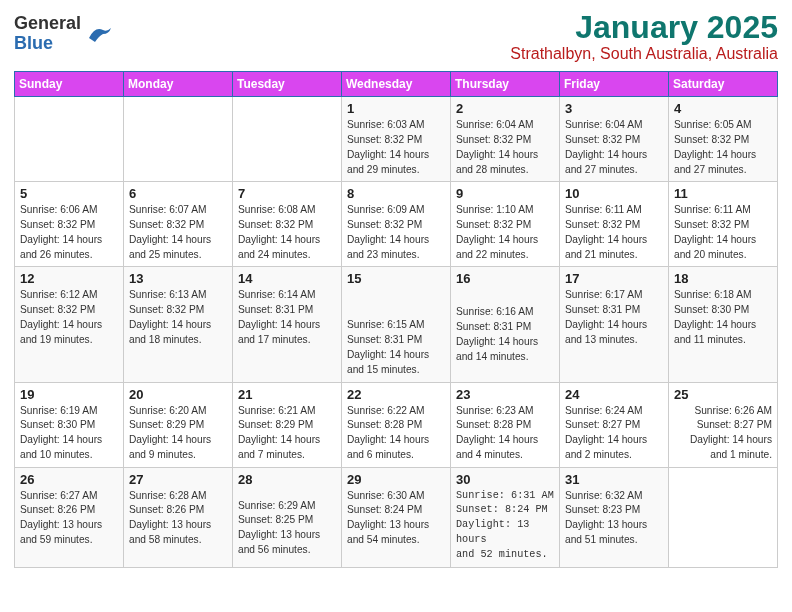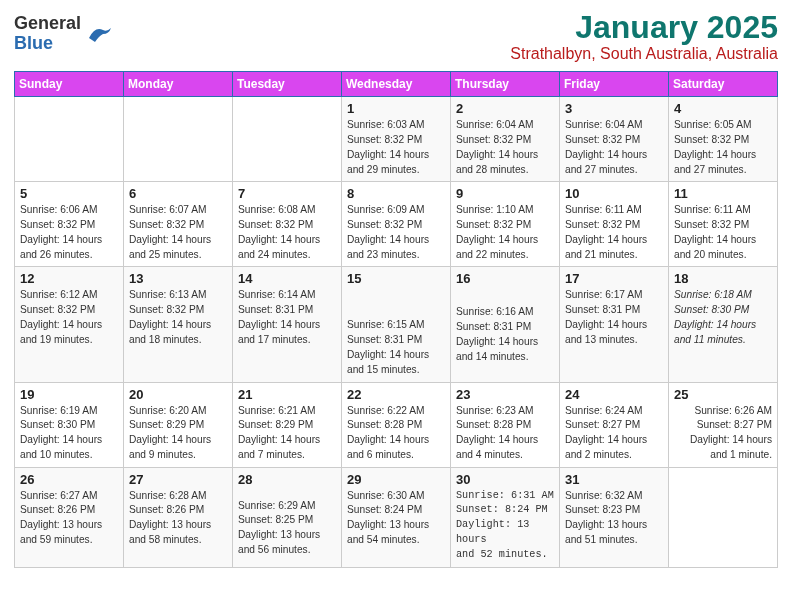--- a/index.html
+++ b/index.html
@@ -266,21 +266,21 @@
           </td>
           <td>
             <span class="day-number">17</span>
             <div class="day-info" style="white-space: pre-line;">Sunrise: 6:17 AM
 Sunset: 8:31 PM
 Daylight: 14 hours
 and 13 minutes.</div>
           </td>
           <td>
             <span class="day-number">18</span>
-            <div class="day-info" style="white-space: pre-line; font-style: italic;">Sunrise: 6:18 AM
+            <div class="day-info" style="white-space: pre-line;">Sunrise: 6:18 AM
 Sunset: 8:30 PM
 Daylight: 14 hours
 and 11 minutes.</div>
           </td>
         </tr>
         <tr>
           <td>
             <span class="day-number">19</span>
             <div class="day-info" style="white-space: pre-line;">Sunrise: 6:19 AM
 Sunset: 8:30 PM

